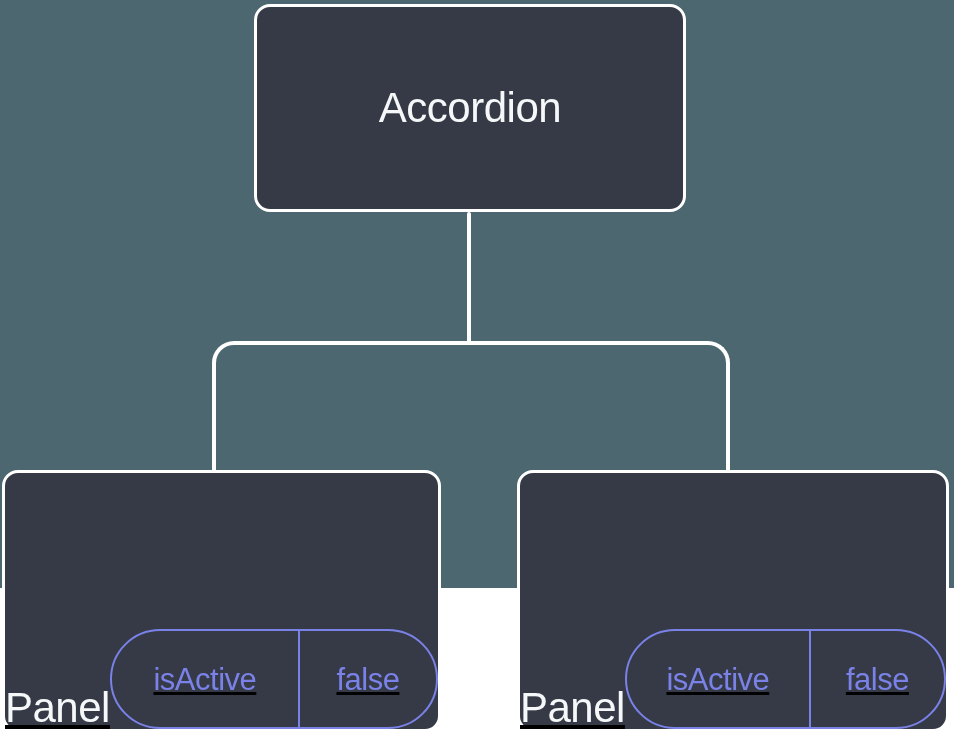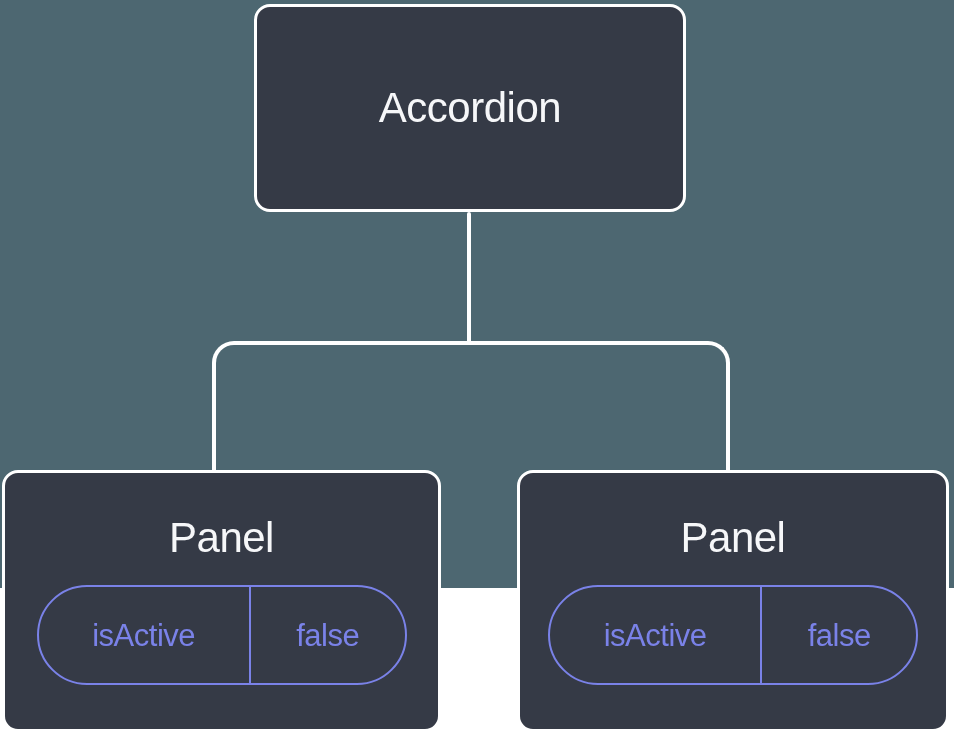--- a/index.html
+++ b/index.html
@@ -54,22 +54,22 @@
     color: var(--label-text);
     font-size: 42px;
     font-weight: 500;
     letter-spacing: -0.5px;
     line-height: 1;
   }
   .node-panel {
     top: 470px;
     height: 262px;
     display: flex;
-    flex-direction: column;
-    align-items: center;
+    align-items: flex-end;
+    text-decoration: underline;
   }
   .node-panel-left  { left: 2px;   width: 439px; }
   .node-panel-right { left: 517px; width: 432px; }
   .node-panel .node-label { margin-top: 44px; }
   
   .pill {
     margin-top: 26px;
     width: 370px; height: 100px;
     border: 2.5px solid var(--state-accent);
     border-radius: 50px;

